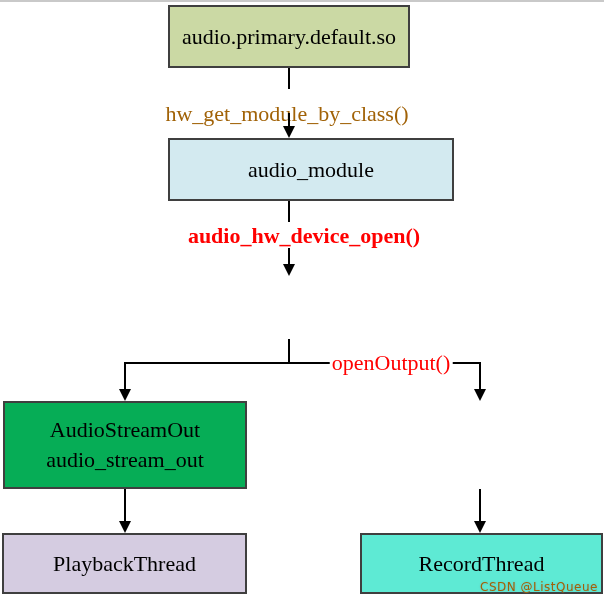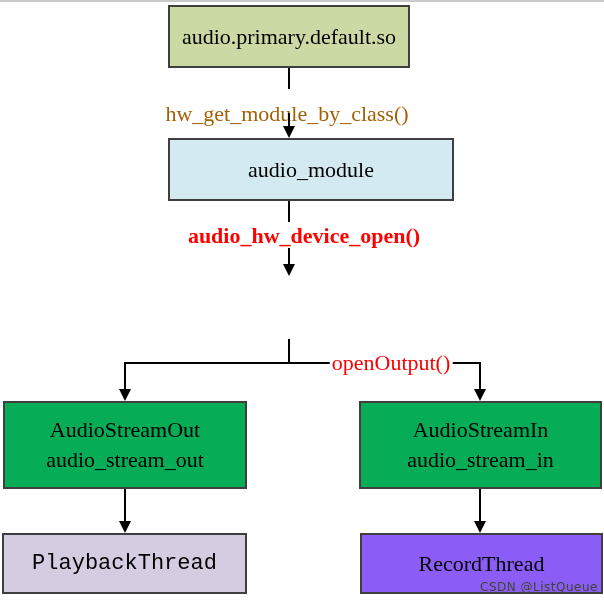--- a/index.html
+++ b/index.html
@@ -79,30 +79,26 @@
   <div class="node" style="left: 168px; top: 138px; width: 286px; height: 63px; background: rgb(211, 234, 240);">
     <span>audio_module</span>
   </div>
 
 
   <div class="node" style="left: 3px; top: 401px; width: 244px; height: 88px; background: rgb(6, 173, 86);">
     <span>AudioStreamOut</span>
     <span>audio_stream_out</span>
   </div>
 
-  <div class="node" style="left: 359px; top: 401px; width: 243px; height: 88px; background: rgb(6, 173, 86);">
-    <span>AudioStreamIn</span>
-    <span>audio_stream_in</span>
-  </div>
 
-  <div class="node" style="left: 2px; top: 533px; width: 245px; height: 61px; background: rgb(213, 204, 225); font-family: Liberation Mono, monospace;">
+  <div class="node" style="left: 2px; top: 533px; width: 245px; height: 61px; background: rgb(213, 204, 225);">
     <span>PlaybackThread</span>
   </div>
 
-  <div class="node" style="left: 360px; top: 533px; width: 243px; height: 61px; background: #8b5cf6;">
+  <div class="node" style="left: 360px; top: 533px; width: 243px; height: 61px; background: #5eead4;">
     <span>RecordThread</span>
   </div>
 
   <div class="vline" style="left:288px; top:68px; height:21px;"></div>
   <div class="edge-label" style="left: 287px; top: 114px; color: #a16207;">hw_get_module_by_class()</div>
   <div class="vline" style="left:288px; top:113px; height:13px;"></div>
   <div class="arrow-down" style="left:283px; top:126px;"></div>
 
   <div class="vline" style="left:288px; top:201px; height:21px;"></div>
   <div class="edge-label" style="left: 304px; top: 236px; color: rgb(255, 0, 0); font-weight: bold;">audio_hw_device_open()</div>
@@ -119,15 +115,15 @@
   <div class="arrow-down" style="left:474px; top:389px;"></div>
 
   <div class="edge-label on-line" style="left: 391px; top: 363px; color: rgb(255, 0, 0);">openOutput()</div>
 
   <div class="vline" style="left:124px; top:489px; height:32px;"></div>
   <div class="arrow-down" style="left:119px; top:521px;"></div>
 
   <div class="vline" style="left:479px; top:489px; height:32px;"></div>
   <div class="arrow-down" style="left:474px; top:521px;"></div>
 
-  <div class="watermark" style="color: #404040;">CSDN @ListQueue</div>
+  <div class="watermark" style="color: #a16207;">CSDN @ListQueue</div>
 
 </div>
 
 </body></html>

